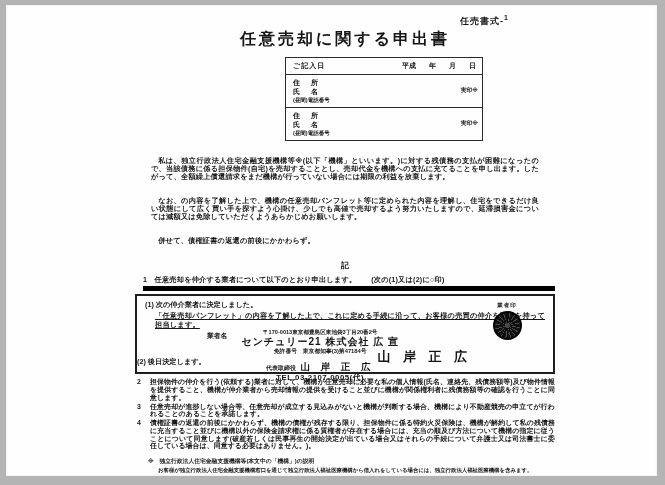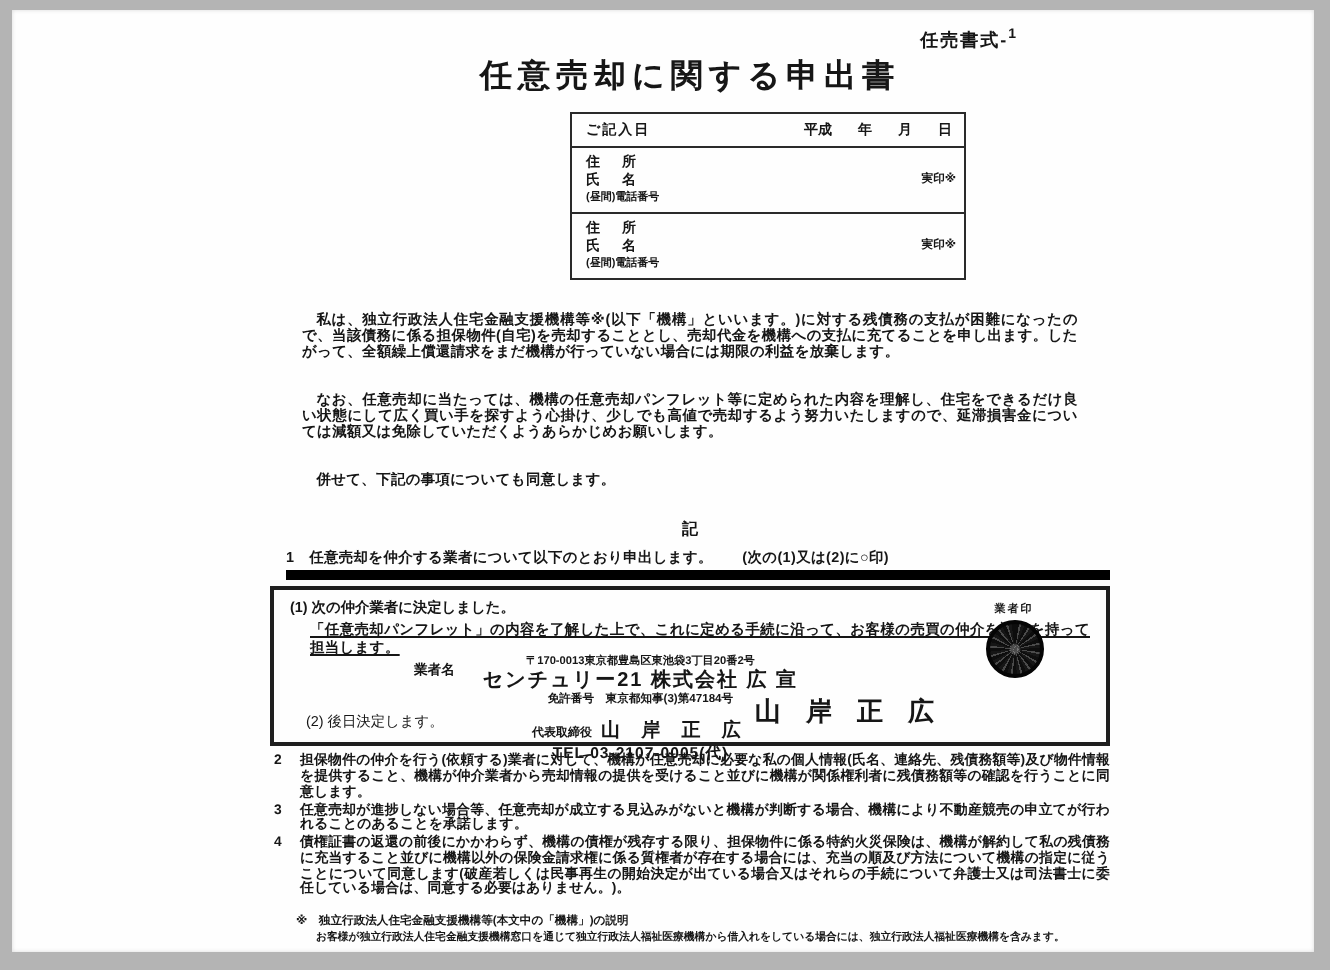--- a/index.html
+++ b/index.html
@@ -75,21 +75,21 @@
   .agent-row{display:flex;margin-top:0px;}
   .agent-name-label{margin-left:62px;font-size:6.8px;font-weight:bold;padding-top:2px;white-space:nowrap;}
   .agent-col{margin-left:14px;text-align:center;line-height:1.1;}
   .agent-address{font-size:5.6px;font-weight:bold;letter-spacing:0;}
   .agent-company{font-size:10px;font-weight:bold;letter-spacing:1px;margin-top:1px;white-space:nowrap;}
   .agent-license{font-size:5.8px;font-weight:bold;margin-top:1px;}
   .agent-rep{margin-top:1px;white-space:nowrap;}
   .agent-rep .rep-label{font-size:6px;font-weight:bold;}
   .agent-rep .rep-name{font-size:9.5px;font-weight:bold;letter-spacing:4px;}
   .agent-tel{font-size:7.8px;font-weight:bold;margin-top:1px;letter-spacing:.5px;}
-  .opt2-label{position:absolute;left:16px;bottom:5px;font-size:7.2px;font-weight:normal;}
+  .opt2-label{position:absolute;left:0;bottom:5px;font-size:7.2px;font-weight:bold;}
   .signature{
     position:absolute;right:82px;bottom:6px;
     font-family:"DejaVu Serif","Liberation Serif",serif;
     font-size:13px;font-weight:bold;letter-spacing:4px;white-space:nowrap;
   }
   .seal-wrap{position:absolute;right:26px;top:6px;text-align:center;width:40px;}
   .seal-label{font-size:5.5px;font-weight:bold;letter-spacing:1px;}
   .seal{
     width:29px;height:29px;border-radius:50%;margin:2px auto 0;
     background:
@@ -141,22 +141,22 @@
       <div class="ht-person">
         <div class="ht-line">住　所</div>
         <div class="ht-line">氏　名</div>
         <div class="ht-line ht-phone">(昼間)電話番号</div>
         <div class="ht-seal">実印※</div>
       </div>
     </div>
 
     <div class="body-text">
       <p class="para">私は、独立行政法人住宅金融支援機構等※(以下「機構」といいます。)に対する残債務の支払が困難になったので、当該債務に係る担保物件(自宅)を売却することとし、売却代金を機構への支払に充てることを申し出ます。したがって、全額繰上償還請求をまだ機構が行っていない場合には期限の利益を放棄します。</p>
-      <p class="para">なお、任意売却に当たっては、機構の任意売却パンフレット等に定められた内容を理解し、住宅をできるだけ良い状態にして広く買い手を探すよう心掛け、少しでも高値で売却するよう努力いたしますので、延滞損害金については減額又は免除していただくようあらかじめお願いします。</p>
-      <p class="para">併せて、下記の事項についても同意します。</p>
+      <p class="para">なお、の内容を了解した上で、機構の任意売却パンフレット等に定められた内容を理解し、住宅をできるだけ良い状態にして広く買い手を探すよう心掛け、少しでも高値で売却するよう努力いたしますので、延滞損害金については減額又は免除していただくようあらかじめお願いします。</p>
+      <p class="para">併せて、債権証書の返還の前後にかかわらず。</p>
     </div>
 
     <div class="ki-mark">記</div>
 
     <div class="sec1-heading">1　任意売却を仲介する業者について以下のとおり申出します。　　(次の(1)又は(2)に○印)</div>
 
     <div class="agent-box">
       <div class="opt1-label">(1) 次の仲介業者に決定しました。</div>
       <div class="pledge">「任意売却パンフレット」の内容を了解した上で、これに定める手続に沿って、お客様の売買の仲介を誠意を持って担当します。</div>
       <div class="agent-row">

